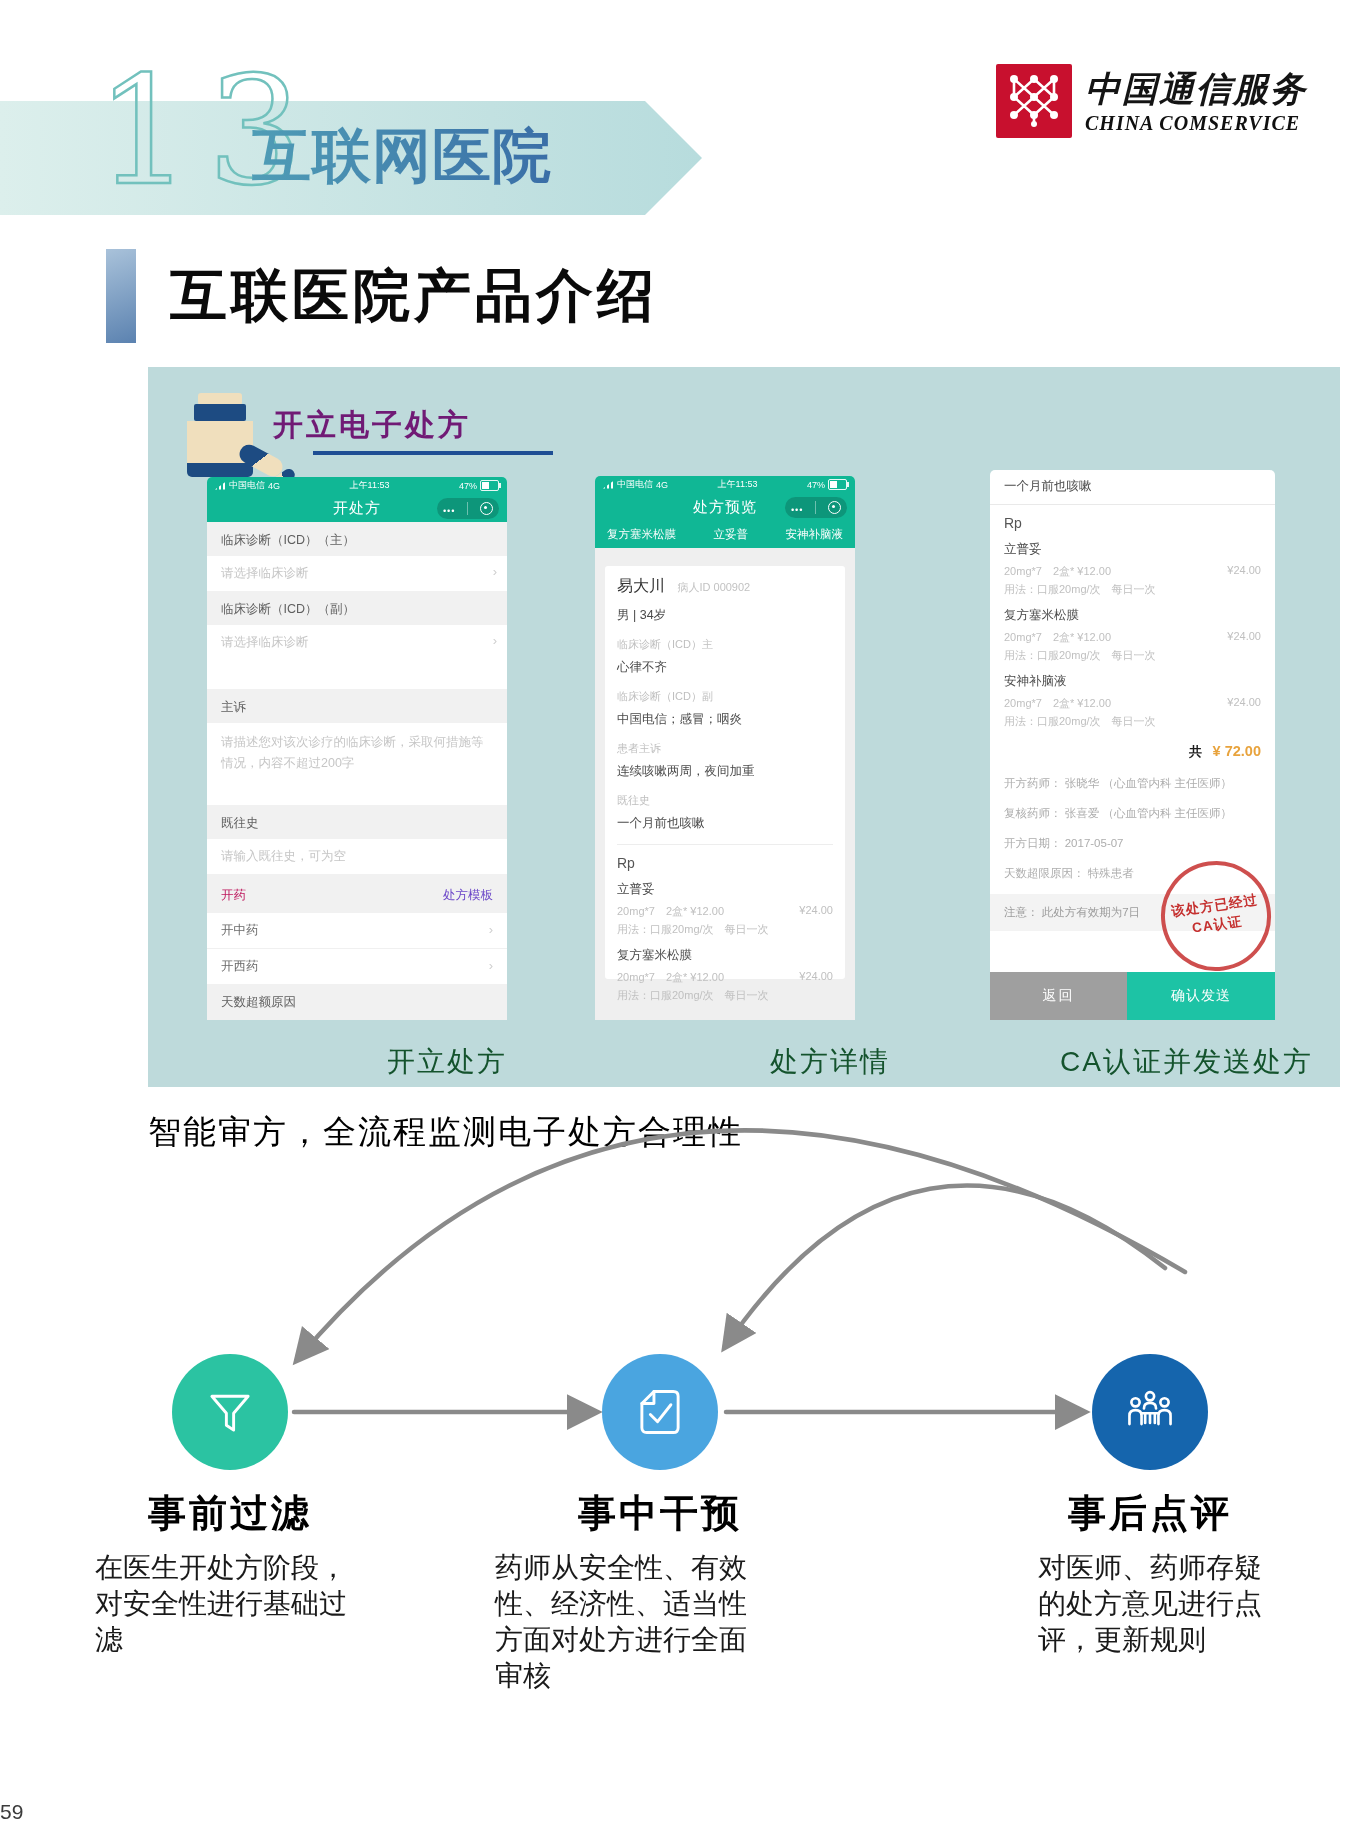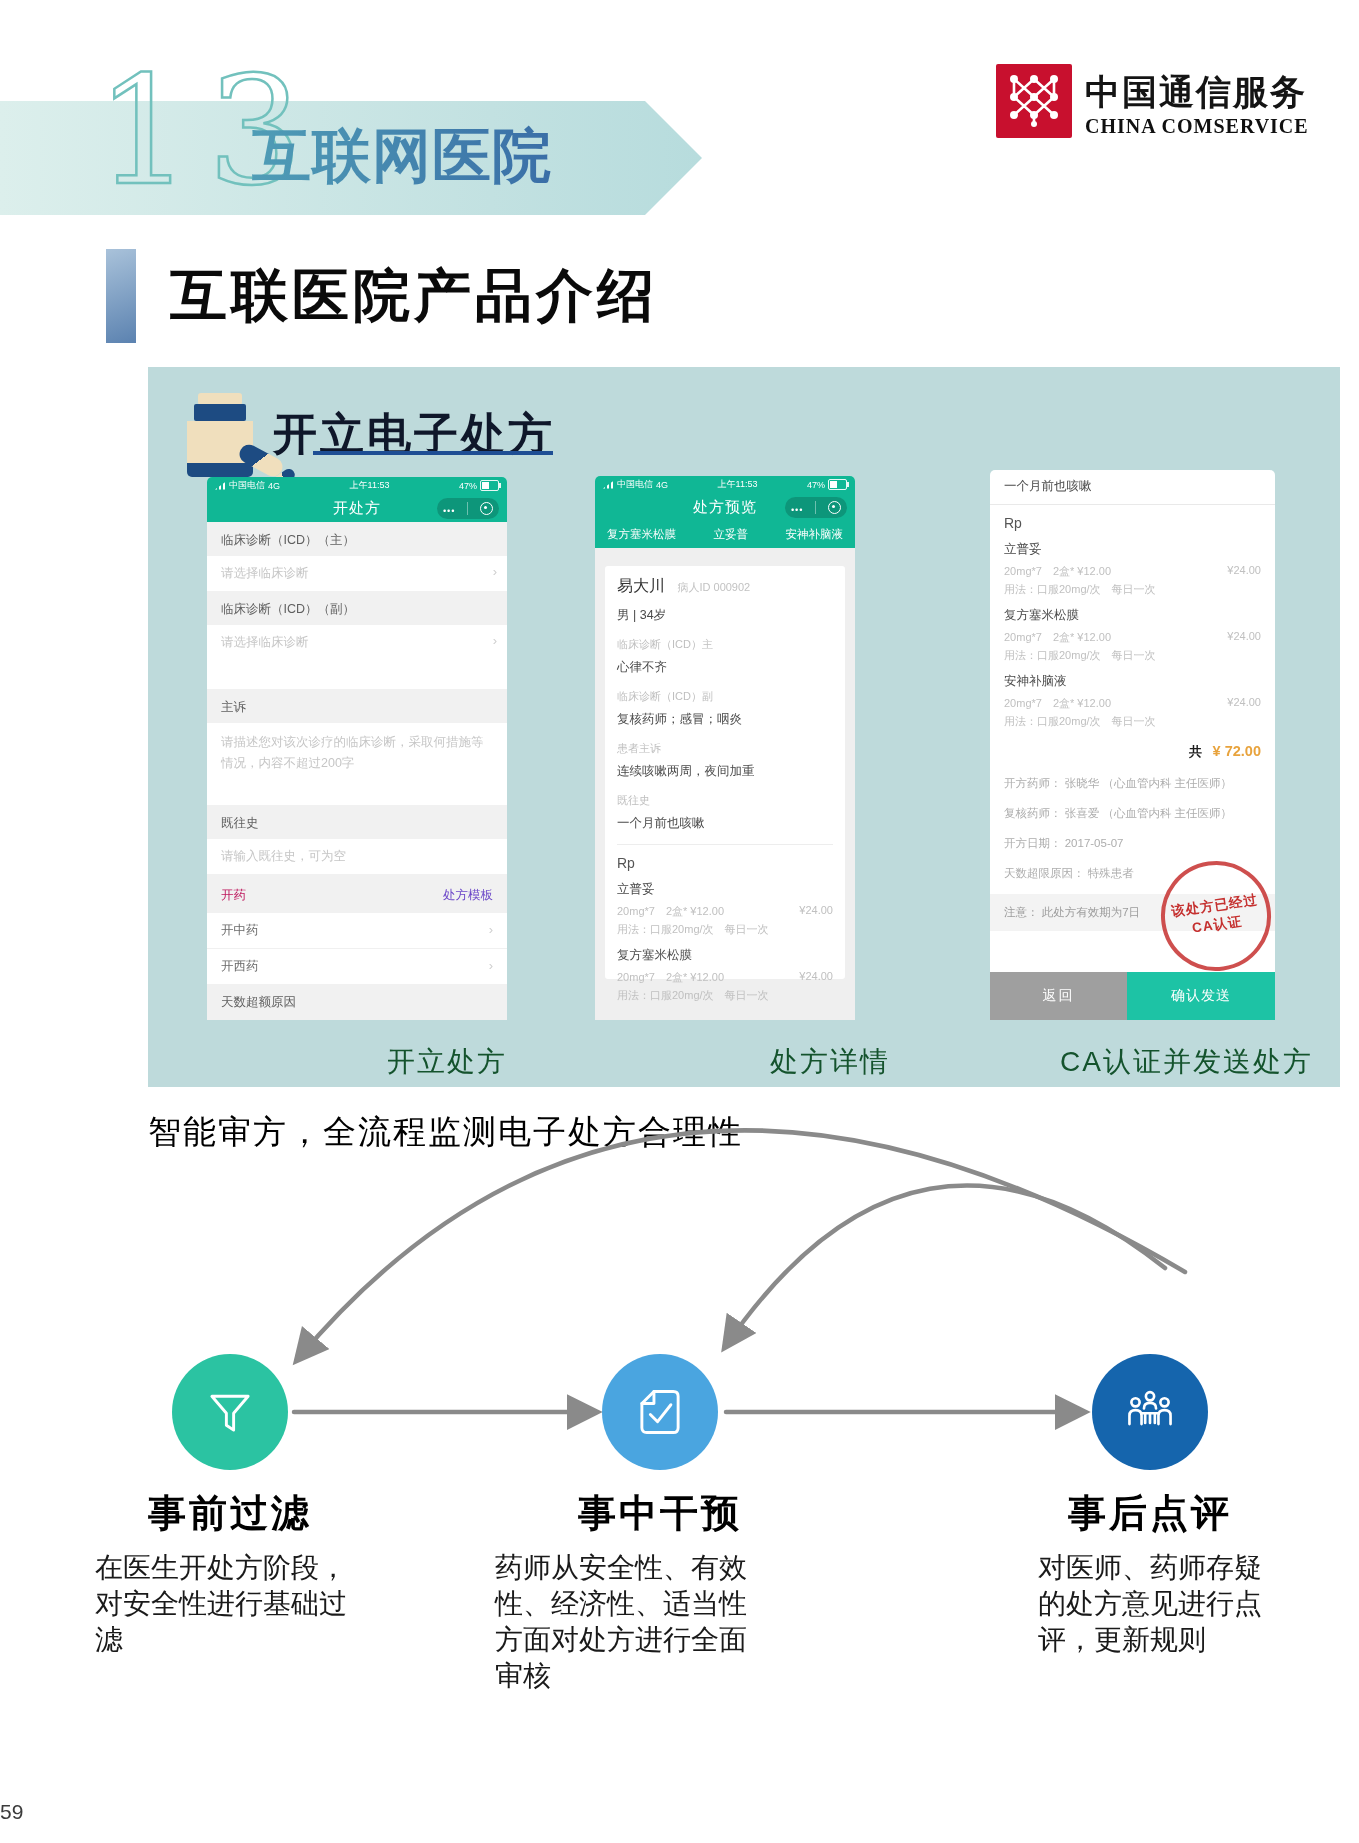--- a/index.html
+++ b/index.html
@@ -10,33 +10,33 @@
   .band{position:absolute;left:0;top:101px;width:702px;height:114px;
         background:linear-gradient(90deg,#dcefec 0%,#c2e1e1 70%,#b7dcdd 100%);
         clip-path:polygon(0 0,645px 0,702px 57px,645px 114px,0 114px);}
   .chapter-num{position:absolute;left:96px;top:52px;font-family:"DejaVu Serif",serif;
         font-size:150px;line-height:158px;font-weight:400;color:transparent;
         -webkit-text-stroke:2.5px #72c1bd;letter-spacing:16px;}
   .chapter-title{position:absolute;left:252px;top:124px;font-size:59px;font-weight:700;
         color:#3d73a9;letter-spacing:1px;line-height:64px;
         background:linear-gradient(90deg,#4f9db6,#3a6ea7);
         -webkit-background-clip:text;-webkit-text-fill-color:transparent;}
-  .logo{position:absolute;left:996px;top:64px;display:flex;gap:13px;align-items:flex-end;}
+  .logo{position:absolute;left:996px;top:64px;display:flex;gap:13px;align-items:center;font-style:italic;}
   .logo-txt{padding-top:2px;}
   .logo-cn{font-family:"DejaVu Serif",serif;font-size:35px;font-weight:700;color:#141414;line-height:40px;letter-spacing:2px;}
   .logo-en{font-family:"Liberation Serif",serif;font-size:20px;font-weight:700;color:#101010;letter-spacing:1px;margin-top:3px;}
 
   .sec-bar{position:absolute;left:106px;top:249px;width:30px;height:94px;
         background:linear-gradient(160deg,#a9c2da 0%,#5b82b0 100%);}
   .sec-title{position:absolute;left:170px;top:258px;font-family:"DejaVu Serif",serif;
         font-size:57px;font-weight:600;color:#0a0a0a;letter-spacing:4px;}
 
   
   .panel{position:absolute;left:148px;top:367px;width:1192px;height:720px;background:#bedadb;}
-  .panel-head{position:absolute;left:125px;top:38px;font-size:44px;font-weight:700;color:#0f172a;letter-spacing:3px;}
+  .panel-head{position:absolute;left:125px;top:38px;font-size:30px;font-weight:700;color:#701a75;letter-spacing:3px;}
   .panel-underline{position:absolute;left:165px;top:84px;width:240px;height:4px;background:#1e4e94;}
 
   
   .bottle{position:absolute;left:38px;top:26px;width:110px;height:95px;}
   .bottle div{position:absolute;}
   .b-lip{left:12px;top:0;width:44px;height:12px;background:#f0dfbd;border-radius:3px;}
   .b-cap{left:8px;top:11px;width:52px;height:17px;background:#1d4b82;border-radius:2px;}
   .b-body{left:1px;top:28px;width:66px;height:42px;background:#f0dfbd;}
   .b-foot{left:1px;top:70px;width:66px;height:14px;background:#1d4b82;border-radius:0 0 5px 5px;}
   .pill{left:52px;top:58px;width:46px;height:19px;border-radius:10px;
@@ -278,21 +278,21 @@
       </div>
       <div class="card">
         <div>
           <span class="pt-name">易大川</span>
           <span class="pt-id">病人ID 000902</span>
         </div>
         <div class="pt-info">男 | 34岁</div>
         <div class="kv-l">临床诊断（ICD）主</div>
         <div class="kv-v">心律不齐</div>
         <div class="kv-l">临床诊断（ICD）副</div>
-        <div class="kv-v">复核药师；感冒；咽炎</div>
+        <div class="kv-v">中国电信；感冒；咽炎</div>
         <div class="kv-l">患者主诉</div>
         <div class="kv-v">连续咳嗽两周，夜间加重</div>
         <div class="kv-l">既往史</div>
         <div class="kv-v">一个月前也咳嗽</div>
         <div class="div"></div>
         <div class="rp">Rp</div>
 
         <div class="rx-n">立普妥</div>
         <div class="rx-s">
             <span>20mg*7　2盒* ¥12.00</span>

